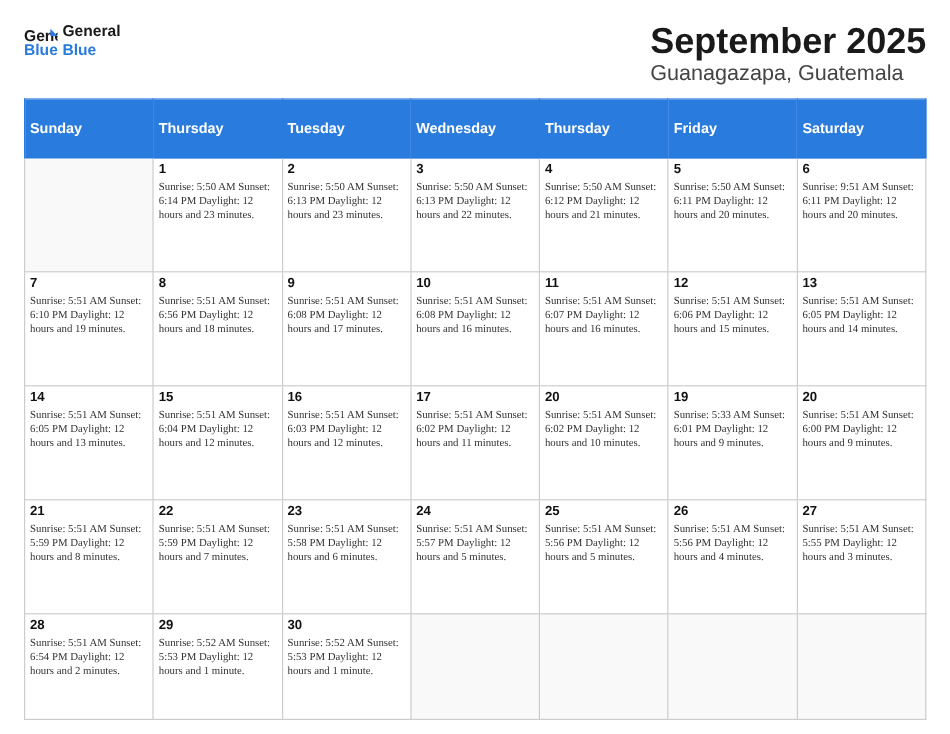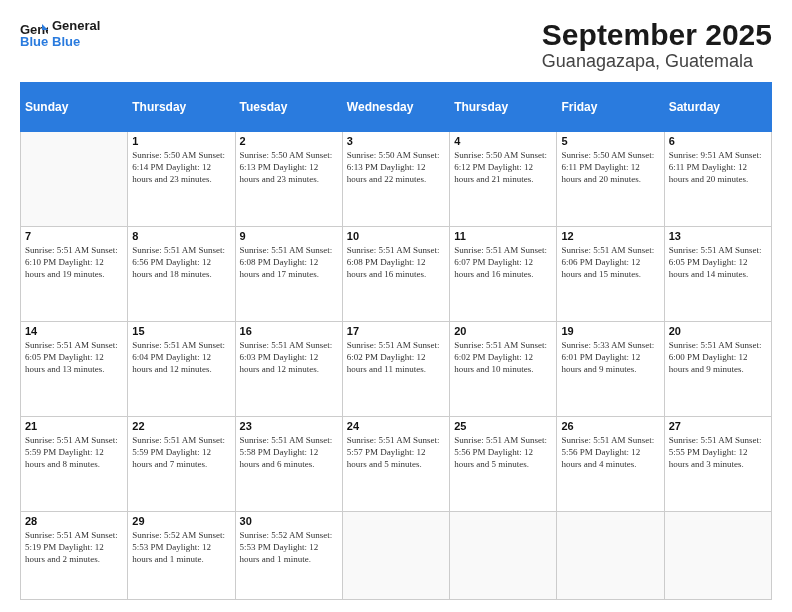--- a/index.html
+++ b/index.html
@@ -322,21 +322,21 @@
             <div class="day-info">Sunrise: 5:51 AM
 Sunset: 5:55 PM
 Daylight: 12 hours
 and 3 minutes.</div>
           </td>
         </tr>
         <tr class="last-row">
           <td>
             <span class="day-num">28</span>
             <div class="day-info">Sunrise: 5:51 AM
-Sunset: 5:19 PM
+Sunset: 6:54 PM
 Daylight: 12 hours
 and 2 minutes.</div>
           </td>
           <td>
             <span class="day-num">29</span>
             <div class="day-info">Sunrise: 5:52 AM
 Sunset: 5:53 PM
 Daylight: 12 hours
 and 1 minute.</div>
           </td>

